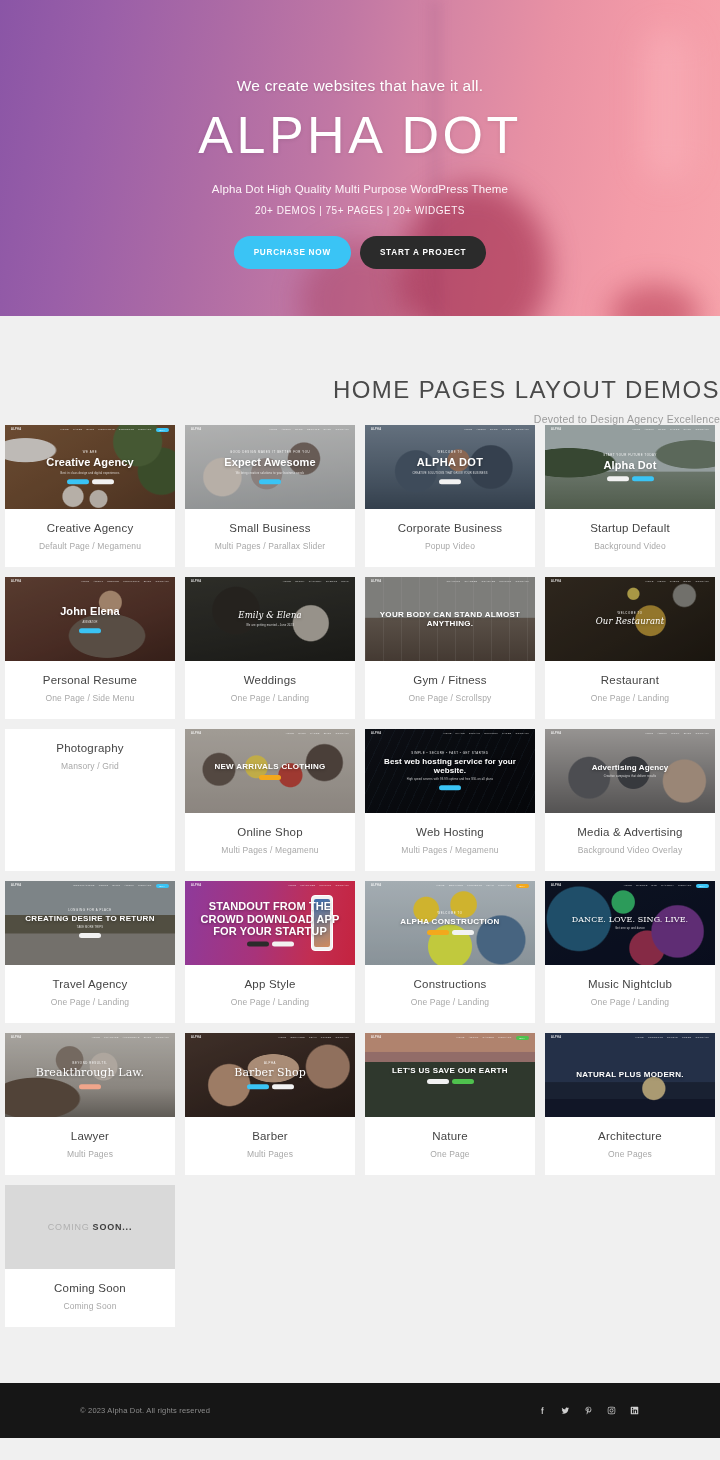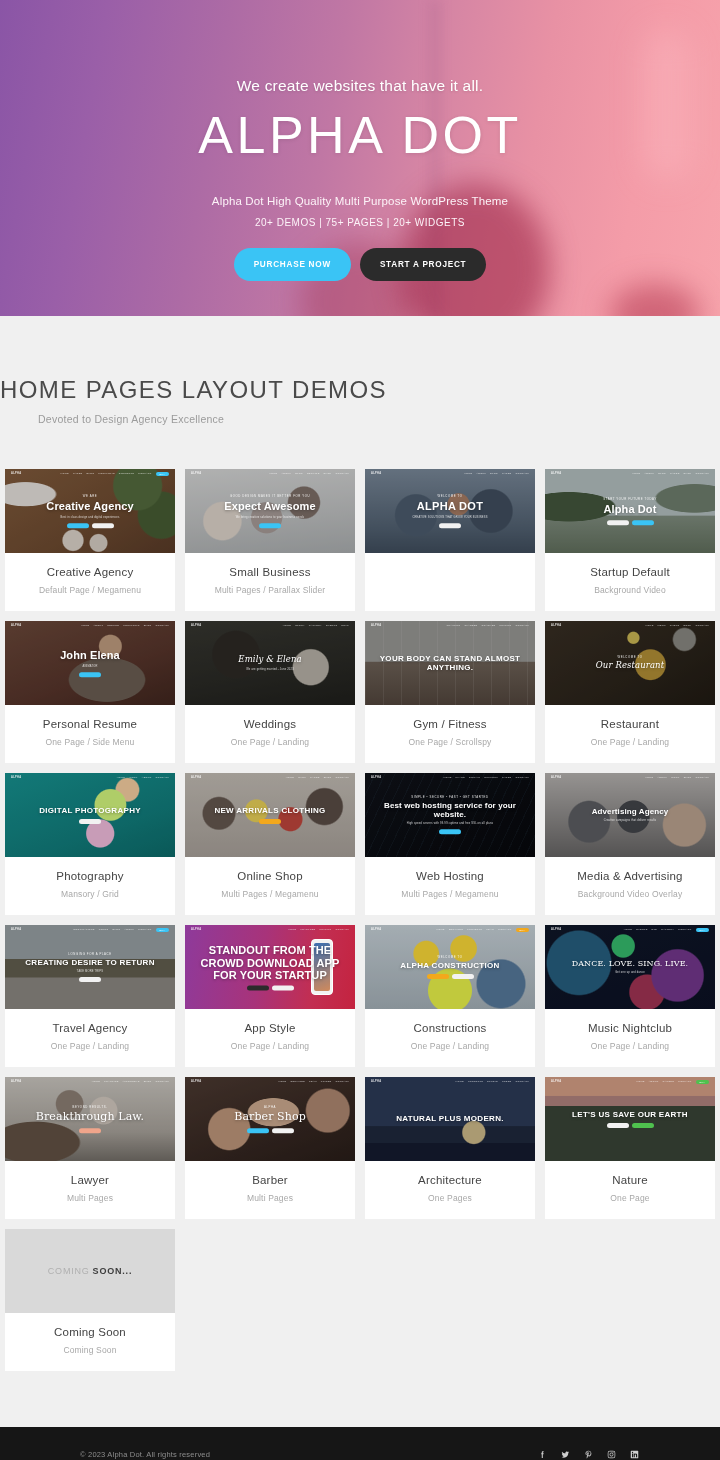--- a/index.html
+++ b/index.html
@@ -81,21 +81,21 @@
     font-weight: 300;
     letter-spacing: 3.5px;
     line-height: 1.05;
     margin-top: 13px;
     text-shadow: 0 1px 4px rgba(0,0,0,.10);
   }
   .hero-sub {
     color: #fdf3f8;
     font-size: 11.5px;
     font-weight: 400;
-    margin-top: 32px;
+    margin-top: 20px;
     letter-spacing: .15px;
   }
   .hero-stats {
     color: #fdf3f8;
     font-size: 10px;
     font-weight: 400;
     margin-top: 10px;
     letter-spacing: .5px;
   }
   .hero-buttons {
@@ -119,21 +119,21 @@
     white-space: nowrap;
   }
   .btn-primary { background: #3ac4f5; }
   .btn-dark    { background: #2b2b2b; }
 
   
   .demos {
     background: #f0f0f0;
     padding: 60px 0 56px;
   }
-  .section-head { text-align: left; margin-bottom: 44px; }
+  .section-head { text-align: right; }
   .section-title {
     font-size: 24px;
     font-weight: 400;
     color: #4a4a4a;
     letter-spacing: 1.4px;
   }
   .section-sub {
     margin-top: 9px;
     font-size: 10.5px;
     color: #9b9b9b;
@@ -391,20 +391,24 @@
           </div>
           <div class="thumb-copy">
             <div class="t-pre">WELCOME TO</div>
             <div class="t-main caps">ALPHA DOT</div>
             <div class="t-desc">CREATIVE SOLUTIONS THAT GROW YOUR BUSINESS</div>
             <div class="t-btns">
               <span class="t-btn ghost"></span>
             </div>
           </div>
         </div>
+        <div class="card-body">
+          <div class="card-title">Corporate Business</div>
+          <div class="card-meta">Popup Video</div>
+        </div>
       </div>
       <div class="card">
         <div class="thumb">
           <div class="bg" style="background:
       radial-gradient(ellipse at 14% 45%, #3c4e34 0 22%, transparent 23%),
       radial-gradient(ellipse at 88% 35%, #6d7a6a 0 18%, transparent 19%),
       linear-gradient(180deg,#b9c2c5 0 55%, #7f8a7d 56%, #5e6a58)"></div>
     <div class="tint" style="background:rgba(40,50,45,.25)"></div>
           <div class="mininav">
             <span class="brand">ALPHA</span>
@@ -536,43 +540,20 @@
             <div class="t-pre">WELCOME TO</div>
             <div class="t-main script">Our Restaurant</div>
           </div>
         </div>
         <div class="card-body">
           <div class="card-title">Restaurant</div>
           <div class="card-meta">One Page / Landing</div>
         </div>
       </div>
       <div class="card">
-        <div class="thumb">
-          <div class="bg" style="background:
-      radial-gradient(circle at 62% 38%, #c7e06d 0 13%, transparent 14%),
-      radial-gradient(circle at 56% 72%, #e3a8c6 0 12%, transparent 13%),
-      radial-gradient(circle at 72% 20%, #e8b98e 0 8%, transparent 9%),
-      linear-gradient(160deg,#15807e,#0f6d6c 60%,#0b5b5a)"></div>
-    <div class="tint" style="background:rgba(10,70,70,.12)"></div>
-          <div class="mininav">
-            <span class="brand">ALPHA</span>
-            <span class="links">
-              <i>HOME</i>
-              <i>WORK</i>
-              <i>ABOUT</i>
-              <i>CONTACT</i>
-            </span>
-          </div>
-          <div class="thumb-copy">
-            <div class="t-main small caps">DIGITAL PHOTOGRAPHY</div>
-            <div class="t-btns">
-              <span class="t-btn ghost"></span>
-            </div>
-          </div>
-        </div>
         <div class="card-body">
           <div class="card-title">Photography</div>
           <div class="card-meta">Mansory / Grid</div>
         </div>
       </div>
       <div class="card">
         <div class="thumb">
           <div class="bg" style="background:
       radial-gradient(circle at 42% 45%, #d8c24a 0 10%, transparent 11%),
       radial-gradient(circle at 62% 55%, #b0392f 0 10%, transparent 11%),
@@ -843,68 +824,68 @@
           </div>
         </div>
         <div class="card-body">
           <div class="card-title">Barber</div>
           <div class="card-meta">Multi Pages</div>
         </div>
       </div>
       <div class="card">
         <div class="thumb">
           <div class="bg" style="background:
+      linear-gradient(180deg,#e8a98e 0 22%, #c08a86 23% 34%, #3a4436 35% 100%)"></div>
+    <div class="tint" style="background:rgba(15,25,18,.26)"></div>
+          <div class="mininav">
+            <span class="brand">ALPHA</span>
+            <span class="links">
+              <i>HOME</i>
+              <i>ABOUT</i>
+              <i>CAUSES</i>
+              <i>CONTACT</i>
+              <span class="pill green">BUY</span>
+            </span>
+          </div>
+          <div class="thumb-copy">
+            <div class="t-main small caps">LET'S US SAVE OUR EARTH</div>
+            <div class="t-btns">
+              <span class="t-btn ghost"></span>
+              <span class="t-btn green"></span>
+            </div>
+          </div>
+        </div>
+        <div class="card-body">
+          <div class="card-title">Nature</div>
+          <div class="card-meta">One Page</div>
+        </div>
+      </div>
+      <div class="card">
+        <div class="thumb">
+          <div class="bg" style="background:
       radial-gradient(circle at 64% 66%, #d8c28a 0 9%, transparent 10%),
       linear-gradient(180deg,#2c3a54 0 58%, #1e2738 59% 78%, #14192a 79%)"></div>
     <div class="tint" style="background:rgba(10,15,30,.22)"></div>
           <div class="mininav">
             <span class="brand">ALPHA</span>
             <span class="links">
               <i>HOME</i>
               <i>PROJECTS</i>
               <i>STUDIO</i>
               <i>PRESS</i>
               <i>CONTACT</i>
             </span>
           </div>
           <div class="thumb-copy">
             <div class="t-main small caps">NATURAL PLUS MODERN.</div>
           </div>
         </div>
         <div class="card-body">
           <div class="card-title">Architecture</div>
           <div class="card-meta">One Pages</div>
-        </div>
-      </div>
-      <div class="card">
-        <div class="thumb">
-          <div class="bg" style="background:
-      linear-gradient(180deg,#e8a98e 0 22%, #c08a86 23% 34%, #3a4436 35% 100%)"></div>
-    <div class="tint" style="background:rgba(15,25,18,.26)"></div>
-          <div class="mininav">
-            <span class="brand">ALPHA</span>
-            <span class="links">
-              <i>HOME</i>
-              <i>ABOUT</i>
-              <i>CAUSES</i>
-              <i>CONTACT</i>
-              <span class="pill green">BUY</span>
-            </span>
-          </div>
-          <div class="thumb-copy">
-            <div class="t-main small caps">LET'S US SAVE OUR EARTH</div>
-            <div class="t-btns">
-              <span class="t-btn ghost"></span>
-              <span class="t-btn green"></span>
-            </div>
-          </div>
-        </div>
-        <div class="card-body">
-          <div class="card-title">Nature</div>
-          <div class="card-meta">One Page</div>
         </div>
       </div>
       <div class="card soon">
         <div class="thumb">
           <div class="soon-label">
             <span>COMING</span>
             <b>SOON...</b>
           </div>
         </div>
         <div class="card-body">

